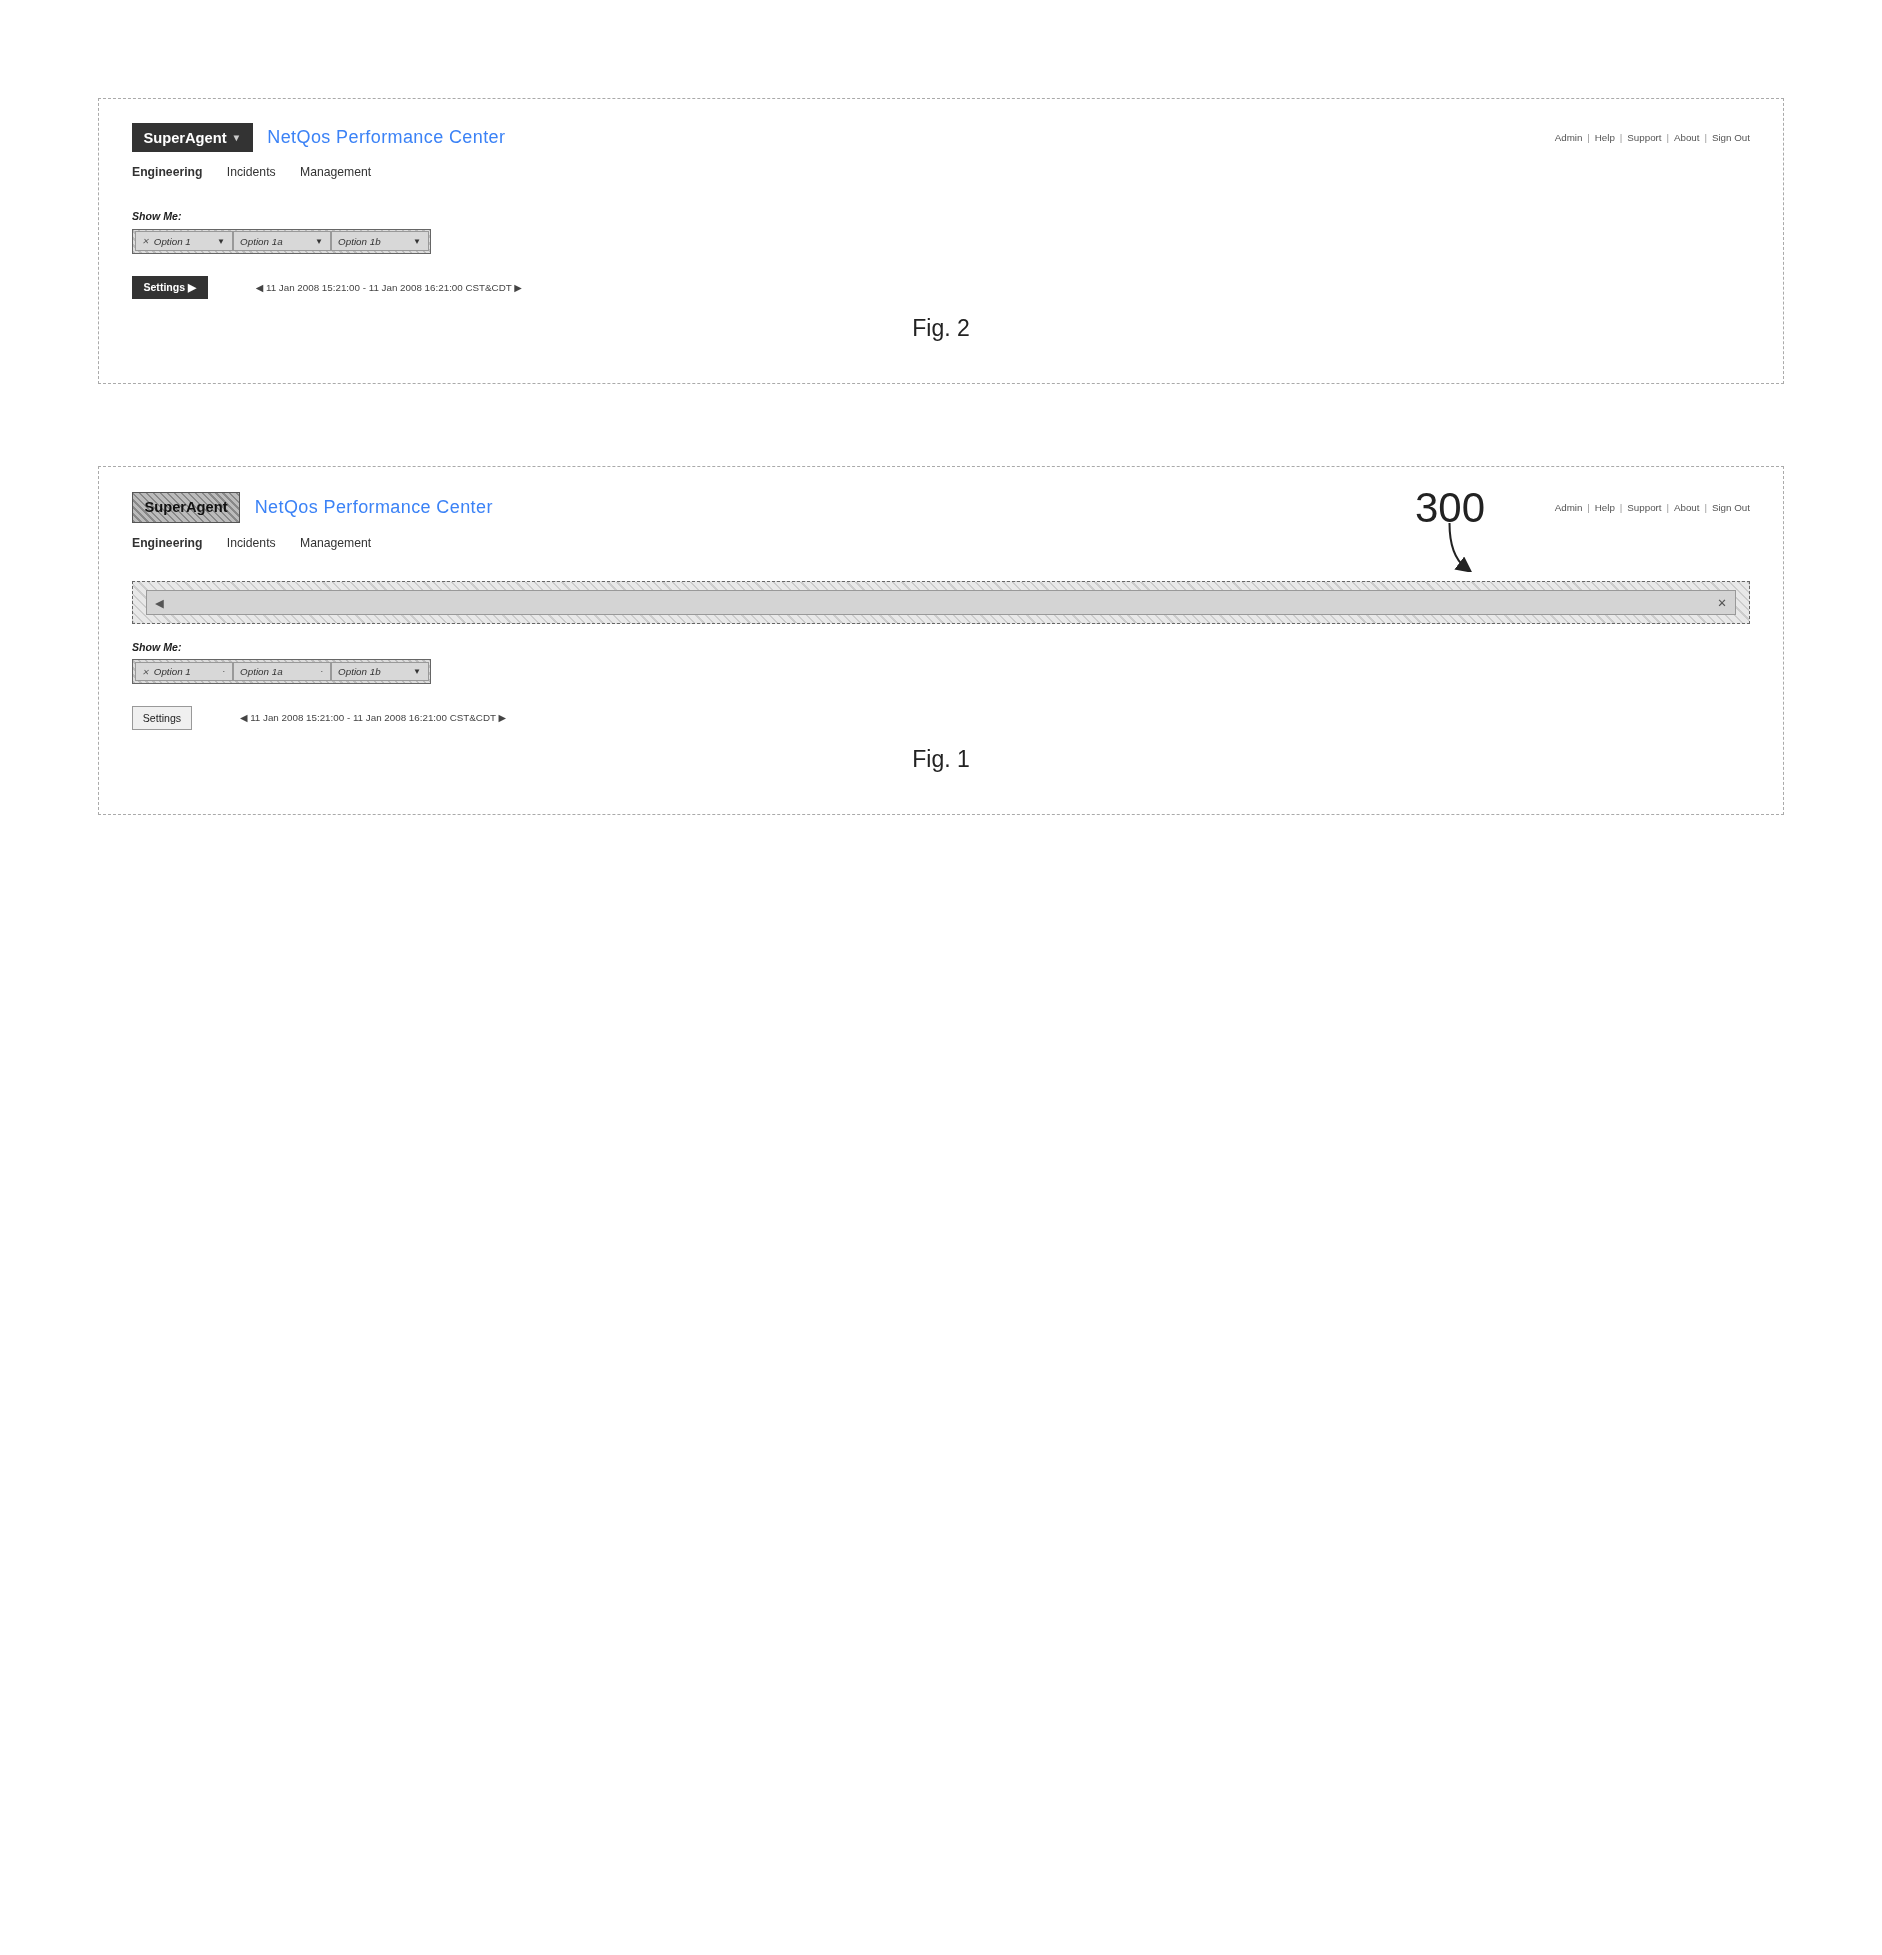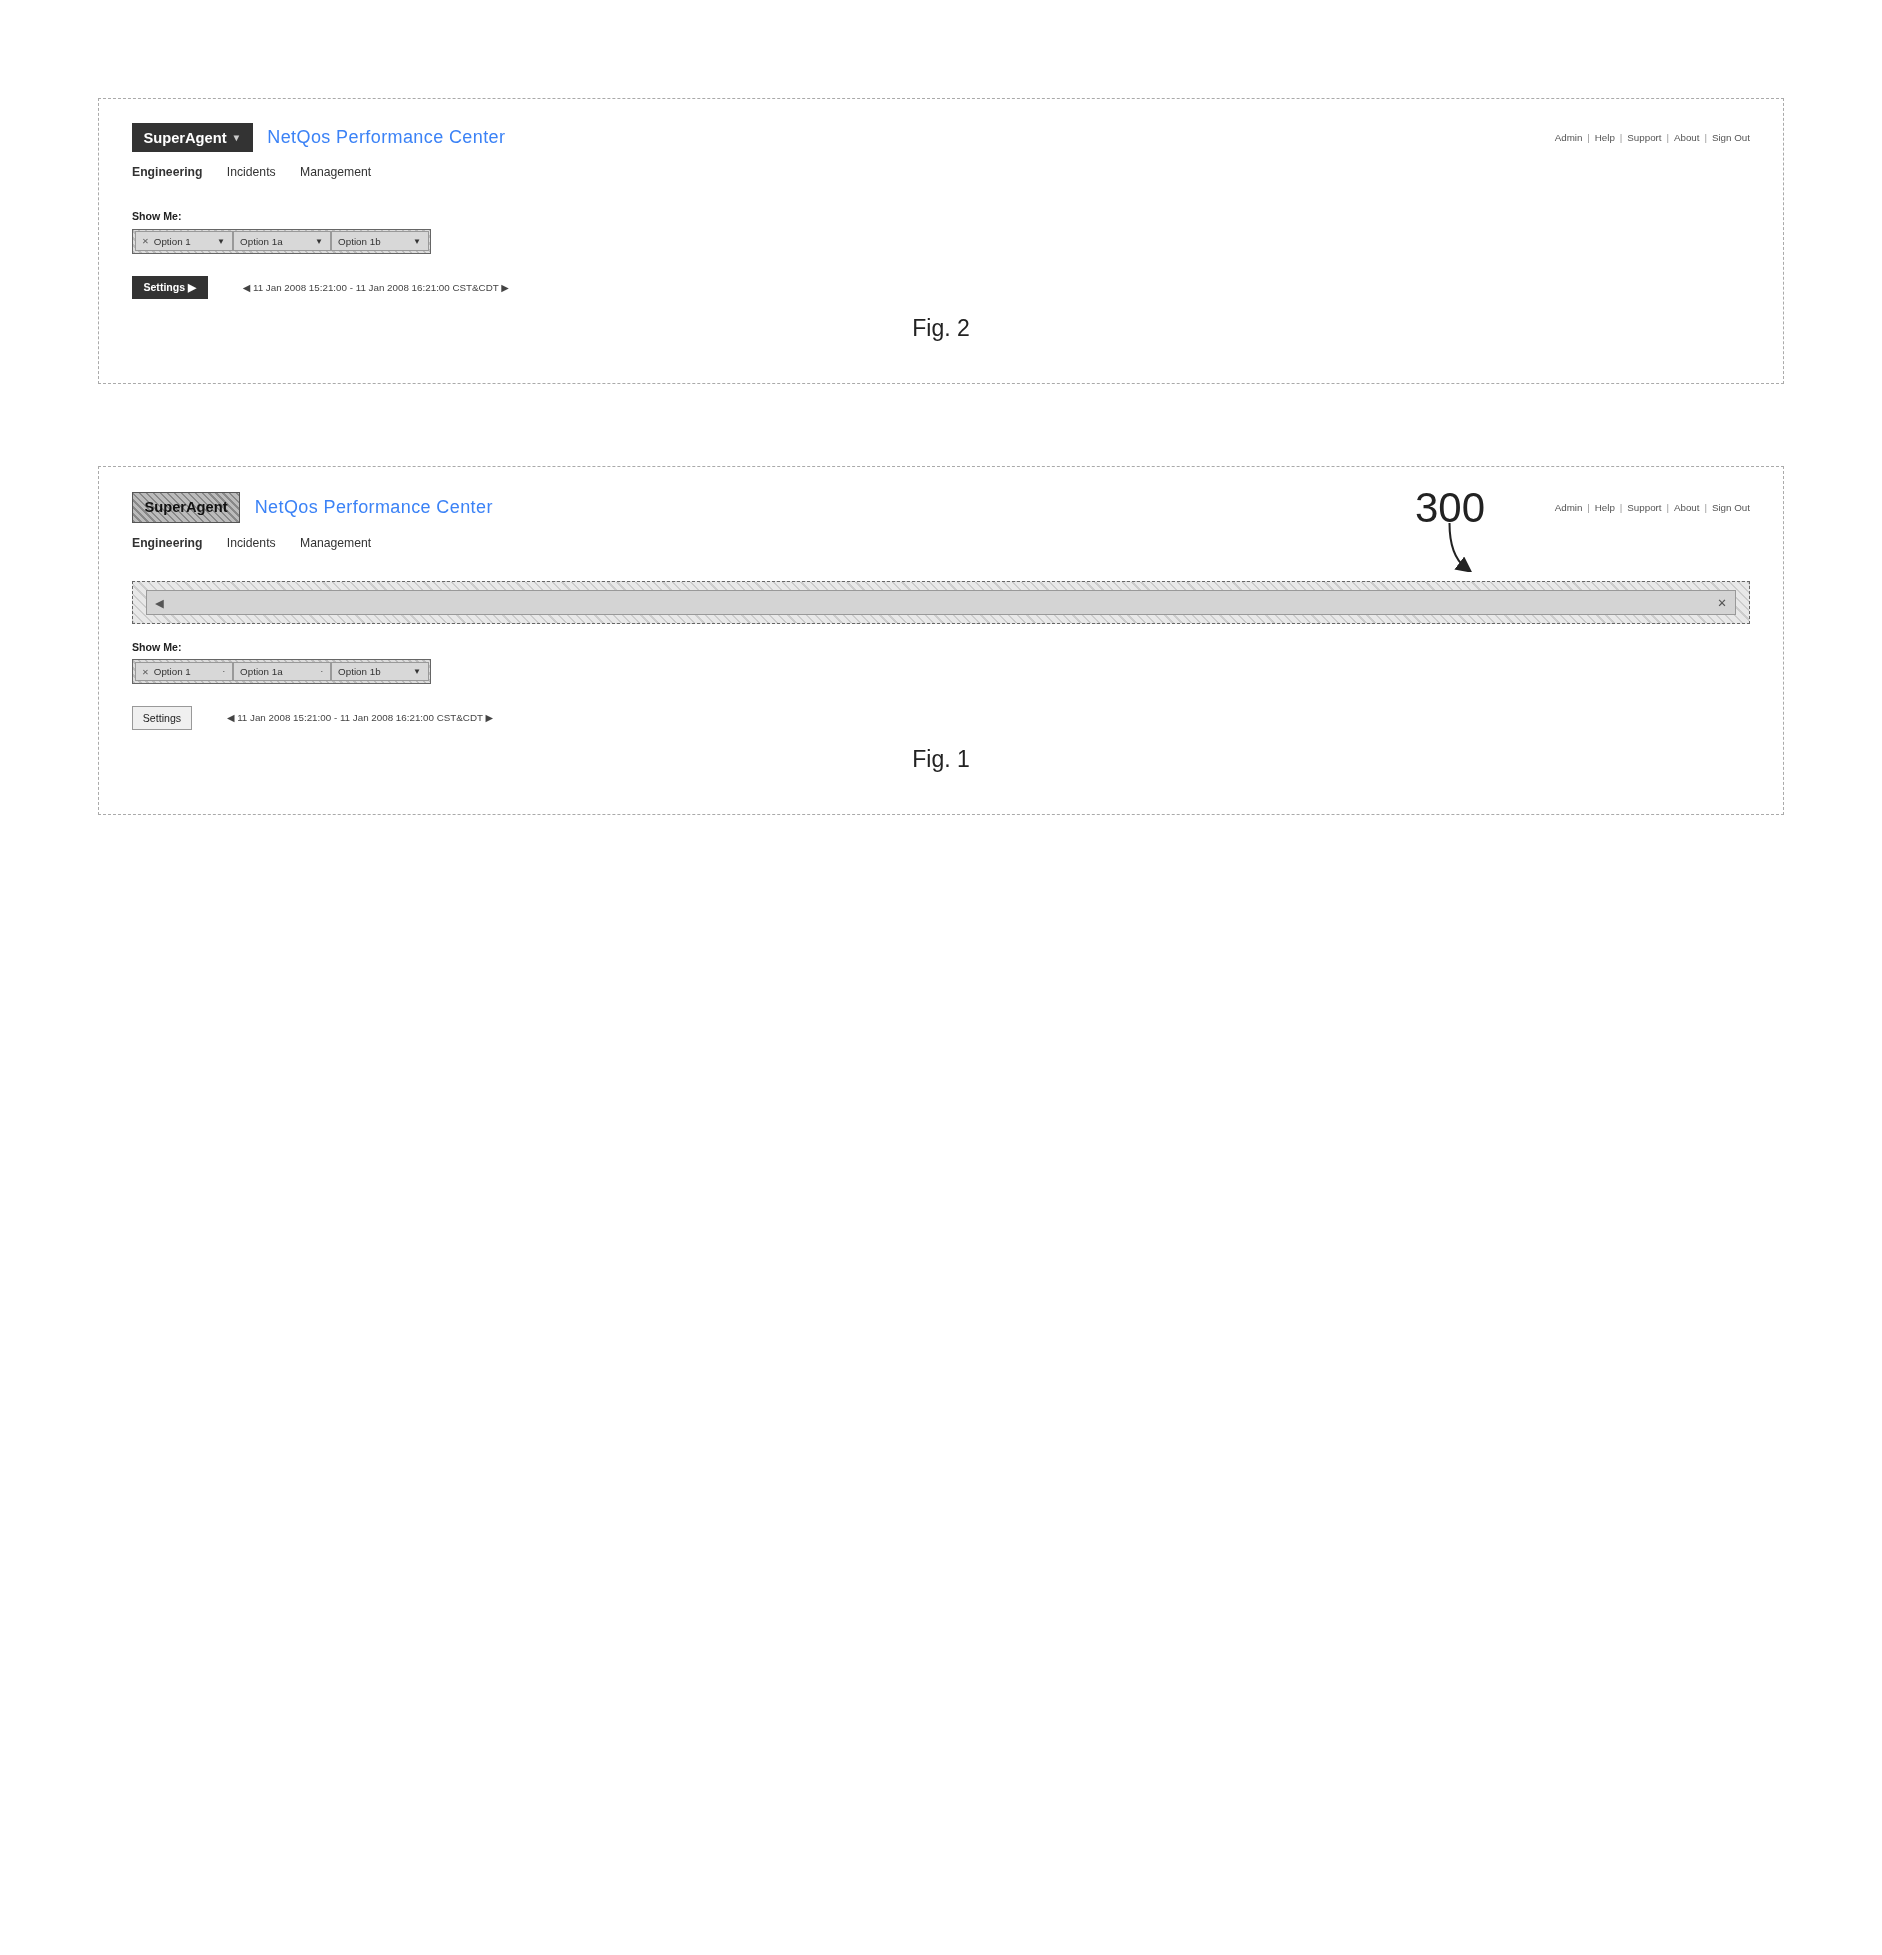--- a/index.html
+++ b/index.html
@@ -96,20 +96,21 @@
       color: #333;
       cursor: pointer;
     }
 
     .nav-item.active {
       font-weight: bold;
     }
 
     .show-me-section {
       margin-bottom: 19.5px;
+      font-style: italic;
     }
 
     .show-me-label {
       font-weight: bold;
       font-size: 10.6px;
       margin-bottom: 6.5px;
       color: #222;
     }
 
     .show-me-row {
@@ -152,21 +153,21 @@
     }
 
     .show-me-select .chev {
       margin-left: auto;
       font-size: 8.1px;
     }
 
     .settings-row {
       display: flex;
       align-items: center;
-      gap: 35px;
+      gap: 48px;
       margin-top: 22px;
     }
 
     .settings-btn {
       background: #333;
       color: #fff;
       border: none;
       padding: 5.7px 11.4px;
       font-size: 10.6px;
       font-weight: bold;

